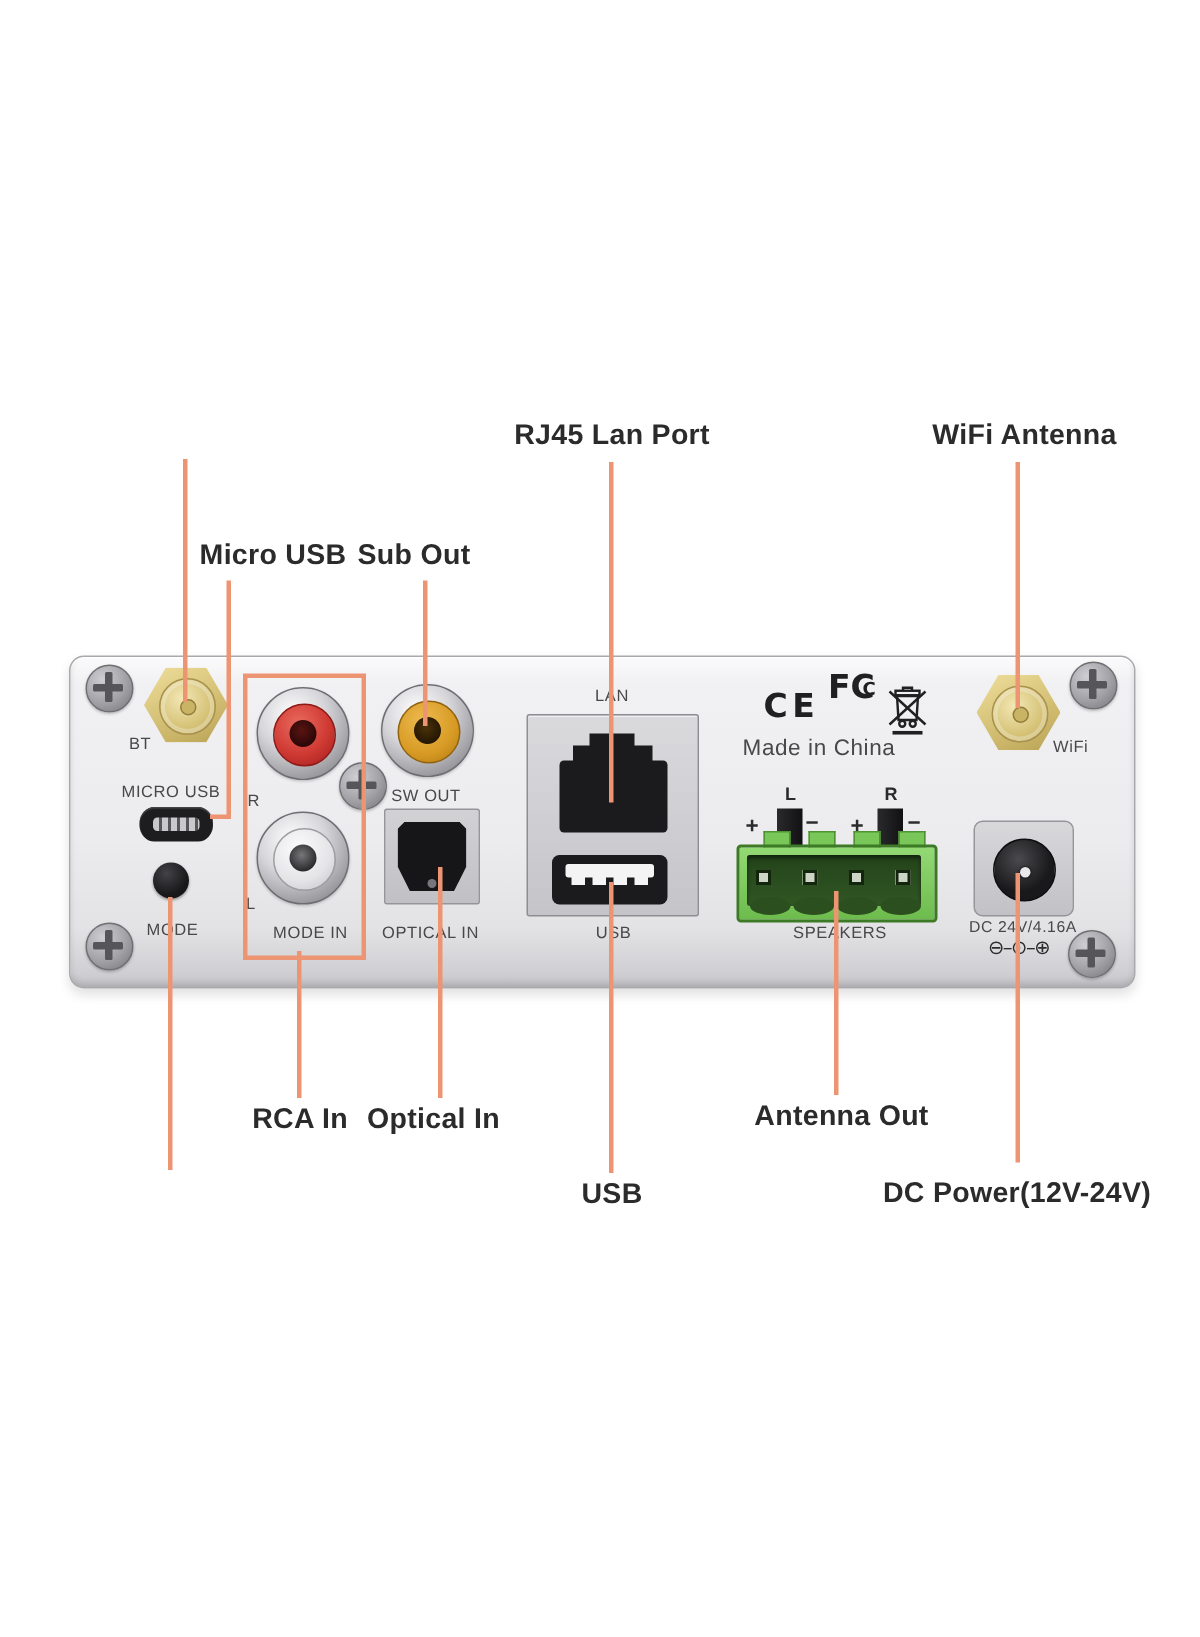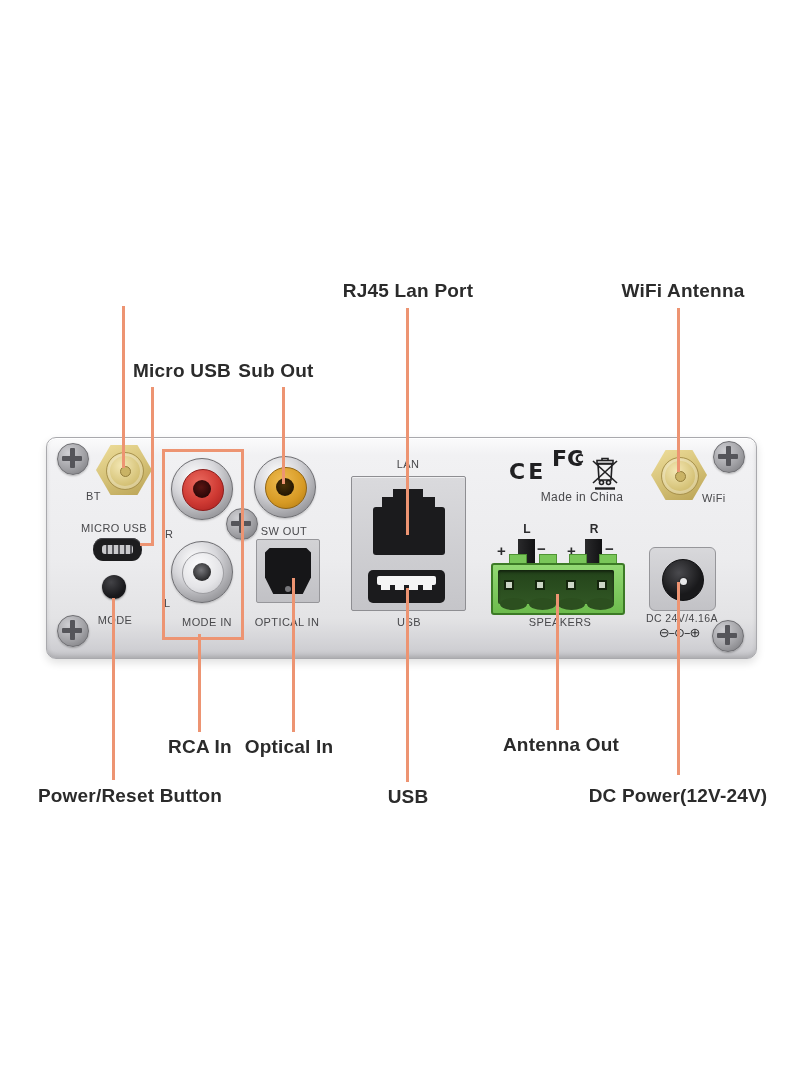--- a/index.html
+++ b/index.html
@@ -108,21 +108,20 @@
 <div class="canvas">
 
   <div class="callout" style="left:408px;top:280px">RJ45 Lan Port</div>
   <div class="callout" style="left:683px;top:280px">WiFi Antenna</div>
   <div class="callout" style="left:182px;top:360px">Micro USB</div>
   <div class="callout" style="left:276px;top:360px">Sub Out</div>
 
   <div class="callout" style="left:200px;top:736px">RCA In</div>
   <div class="callout" style="left:289px;top:736px">Optical In</div>
   <div class="callout" style="left:561px;top:734px">Antenna Out</div>
-  <div class="callout" style="left:130px;top:785px">Power/Reset Button</div>
   <div class="callout" style="left:408px;top:786px">USB</div>
   <div class="callout" style="left:678px;top:785px">DC Power(12V-24V)</div>
 
   <div class="lead" style="left:122px;top:306px;height:162px"></div>
   <div class="lead" style="left:151px;top:387px;height:158px"></div>
   <div class="lead-h" style="left:140px;top:543px;width:14px"></div>
   <div class="lead" style="left:282px;top:387px;height:97px"></div>
   <div class="lead" style="left:406px;top:308px;height:227px"></div>
   <div class="lead" style="left:677px;top:308px;height:164px"></div>
   <div class="lead" style="left:112px;top:598px;height:182px"></div>
@@ -205,21 +204,21 @@
         <rect x="7" y="4.5" width="16" height="3"></rect>
         <path d="M12 4.5 L12 2.5 L18 2.5 L18 4.5"></path>
         <path d="M8 8 L22 8 L21 24 L9 24 Z"></path>
         <circle cx="11.5" cy="26.5" r="2"></circle>
         <circle cx="18.5" cy="26.5" r="2"></circle>
         <line x1="3" y1="5" x2="27" y2="27"></line>
         <line x1="27" y1="5" x2="3" y2="27"></line>
         <line x1="5" y1="32.5" x2="25" y2="32.5" stroke-width="2.4"></line>
       </g>
     </svg>
-    <div class="plabel ctr" style="left:535px;top:52px;font-size:12px">Made in China</div>
+    <div class="plabel ctr" style="left:499px;top:52px;font-size:15px">Made in China</div>
 
     <div class="spk-lr ctr" style="left:480px;top:84px">L</div>
     <div class="spk-lr ctr" style="left:547px;top:84px">R</div>
     <div class="spk-sign" style="left:450px;top:104px">+</div>
     <div class="spk-sign" style="left:490px;top:102px">−</div>
     <div class="spk-sign" style="left:520px;top:104px">+</div>
     <div class="spk-sign" style="left:558px;top:102px">−</div>
     <div class="spk-post" style="left:471px;top:101px"></div>
     <div class="spk-post" style="left:538px;top:101px"></div>
     <div class="spk-tab" style="left:462px;top:116px"></div>

